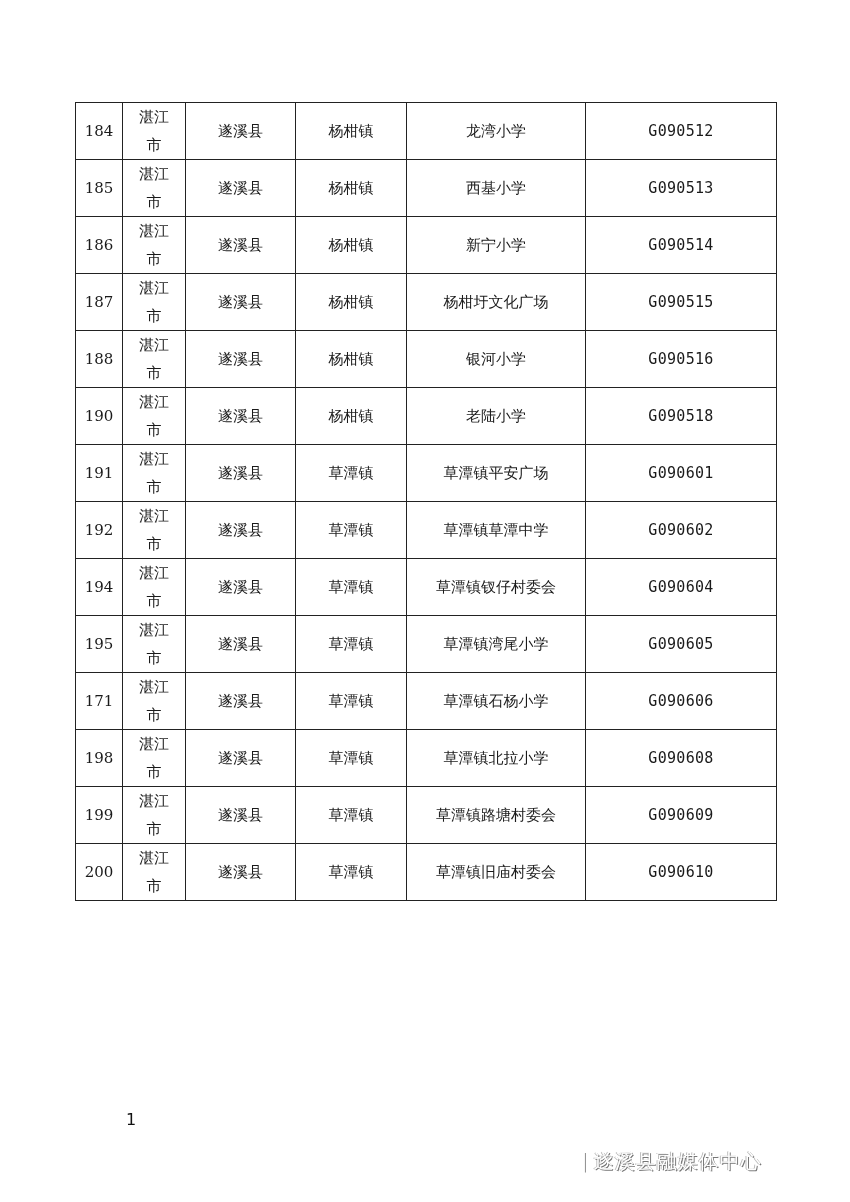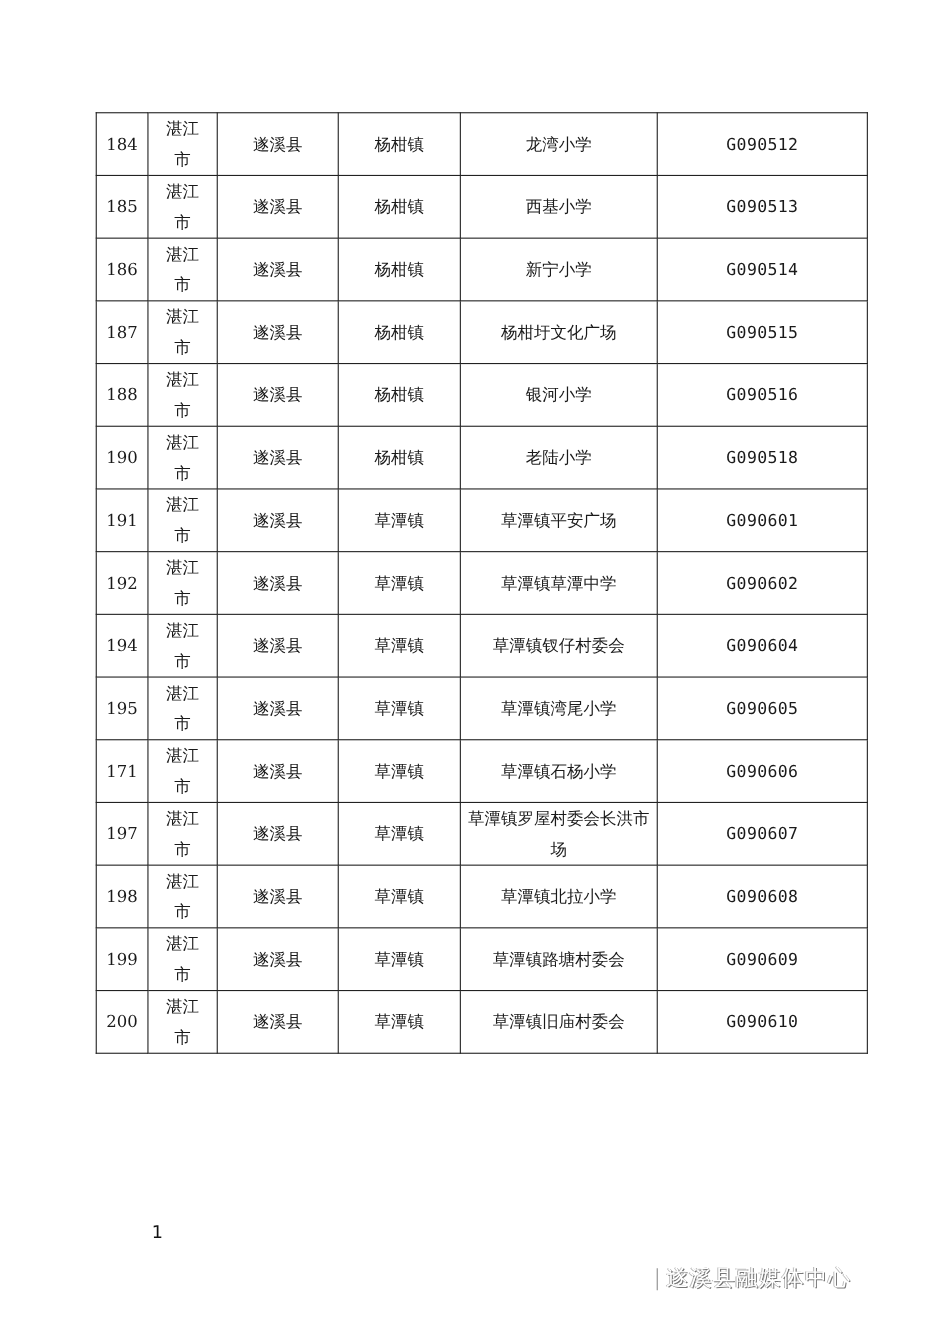--- a/index.html
+++ b/index.html
@@ -1,18 +1,18 @@
 <!DOCTYPE html>
 <html><head>
 <meta charset="utf-8">
 <style>
   html, body { margin: 0; padding: 0; background: #ffffff; }
   body { width: 850px; height: 1202px; position: relative; overflow: hidden;
          font-family: "DejaVu Serif", "Liberation Serif", serif; color: #1a1a1a; }
-  .page { position: absolute; left: 12px; top: 0; width: 808px; height: 1202px; background: #fff; }
+  .page { position: absolute; left: 0; top: 0; width: 808px; height: 1202px; background: #fff; }
   table.data { position: absolute; left: 75px; top: 102px; border-collapse: collapse; table-layout: fixed; width: 701px; }
   table.data td { border: 1.5px solid #222; text-align: center; vertical-align: middle; padding: 0;
                   height: 56px; font-size: 15px; line-height: 28px; }
   col.c-no { width: 47px; } col.c-city { width: 63px; } col.c-county { width: 110px; }
   col.c-town { width: 111px; } col.c-site { width: 179px; } col.c-code { width: 191px; }
   td.no { font-size: 14px; }
   td.city { line-height: 29px; margin-left: 25px; }
   td.city span { display: block; }
   td.site { padding: 0 8px; }
   td.code { font-family: "DejaVu Sans Mono", "Liberation Mono", monospace; font-size: 13px; letter-spacing: 0.3px; }
@@ -151,31 +151,20 @@
           <td class="city">
             <span>湛江</span>
             <span>市</span>
           </td>
           <td class="county">遂溪县</td>
           <td class="town">草潭镇</td>
           <td class="site">草潭镇石杨小学</td>
           <td class="code">G090606</td>
         </tr>
         <tr>
-          <td class="no">197</td>
-          <td class="city">
-            <span>湛江</span>
-            <span>市</span>
-          </td>
-          <td class="county">遂溪县</td>
-          <td class="town">草潭镇</td>
-          <td class="site">草潭镇罗屋村委会长洪市场</td>
-          <td class="code">G090607</td>
-        </tr>
-        <tr>
           <td class="no">198</td>
           <td class="city">
             <span>湛江</span>
             <span>市</span>
           </td>
           <td class="county">遂溪县</td>
           <td class="town">草潭镇</td>
           <td class="site">草潭镇北拉小学</td>
           <td class="code">G090608</td>
         </tr>

